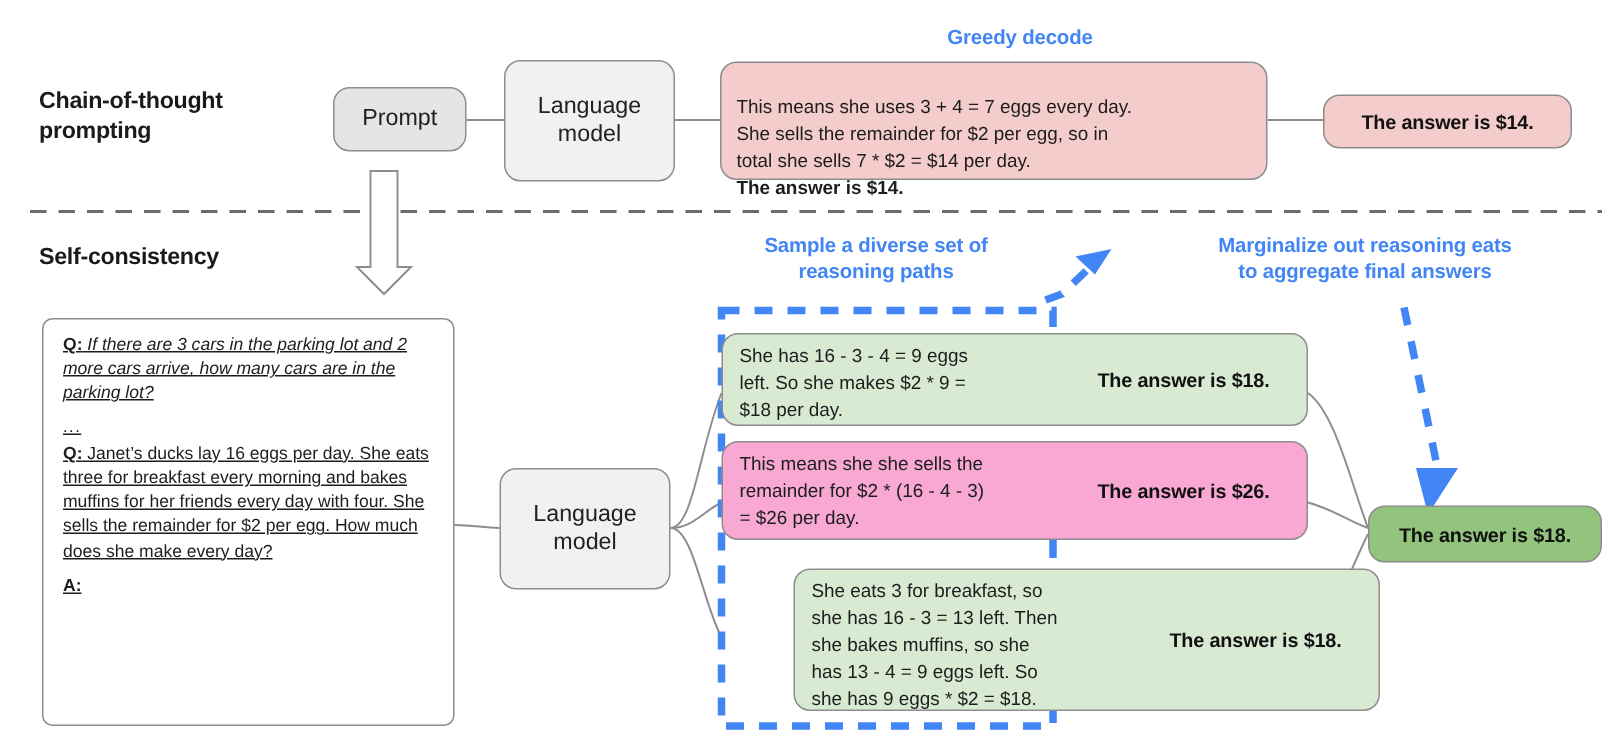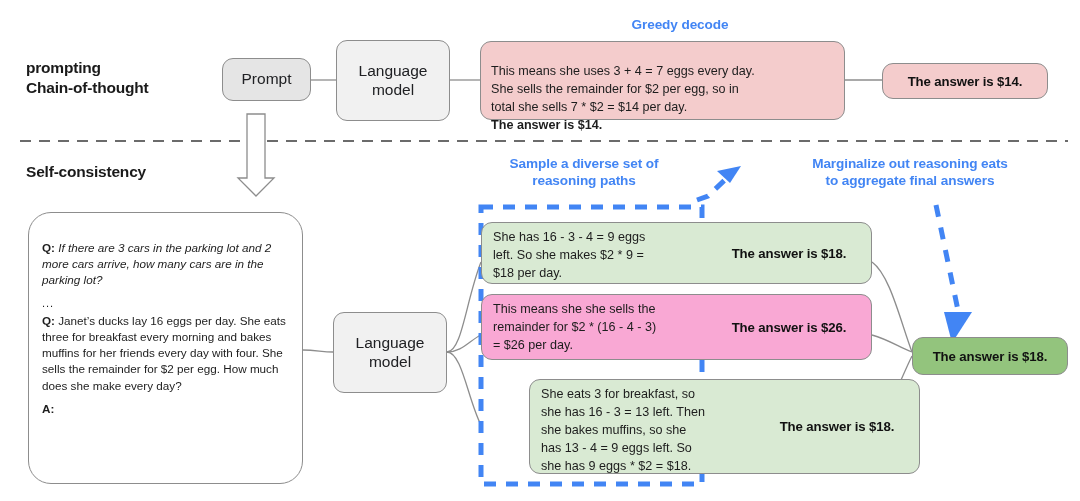--- a/index.html
+++ b/index.html
@@ -104,27 +104,28 @@
     font-weight: bold;
     font-size: 13.6px;
     line-height: 1.28;
     text-align: center;
     letter-spacing: -0.1px;
   }
 
   
   .prompt-panel {
     border: 1.3px solid #8d8d8d;
-    border-radius: 23px;
+    border-radius: 7px;
     background: #ffffff;
     font-size: 11.7px;
     line-height: 1.385;
     color: #1d1d1d;
-    padding: 27px 13px;
-    box-sizing: border-box;
+    padding: 9px 13px;
+    box-sizing: border-box;
+    text-decoration: underline;
   }
   .prompt-panel p { margin: 0 0 7px 0; }
   .prompt-panel p:last-child { margin-bottom: 0; }
   .prompt-panel .qa { font-weight: bold; }
   .prompt-panel .ital { font-style: italic; }
   .prompt-panel .ellip { font-size: 11px; letter-spacing: 1px; margin: 0 0 2px 0; }
 
   svg.overlay {
     position: absolute;
     left: 0; top: 0;
@@ -161,22 +162,22 @@
     <rect x="481" y="207" width="221" height="277" fill="none" stroke="#4285f4" stroke-width="5" stroke-dasharray="12,10" stroke-linecap="butt"></rect>
 
     <path d="M697,200 L708,196 L730,175" stroke="#4285f4" stroke-width="5" fill="none" stroke-dasharray="12,10" stroke-linecap="butt"></path>
     <path d="M741,166 L717,171 L730,183 Z" fill="#4285f4"></path>
 
     <path d="M936,205 L960,320" stroke="#4285f4" stroke-width="5" fill="none" stroke-dasharray="12,11" stroke-linecap="butt"></path>
     <path d="M952,343 L944,312 L972,312 Z" fill="#4285f4"></path>
   </svg>
 
   <div class="abs section-title" style="left:26px; top:58px; width:190px;">
+    <div>Chain-of-thought</div>
     <div>prompting</div>
-    <div>Chain-of-thought</div>
   </div>
 
   <div class="abs node" style="left:222px; top:58px; width:89px; height:43px;">
     <span>Prompt</span>
   </div>
 
   <div class="abs node gray" style="left:336px; top:40px; width:114px; height:81px;">
     <div>
       <div>Language</div>
       <div>model</div>

